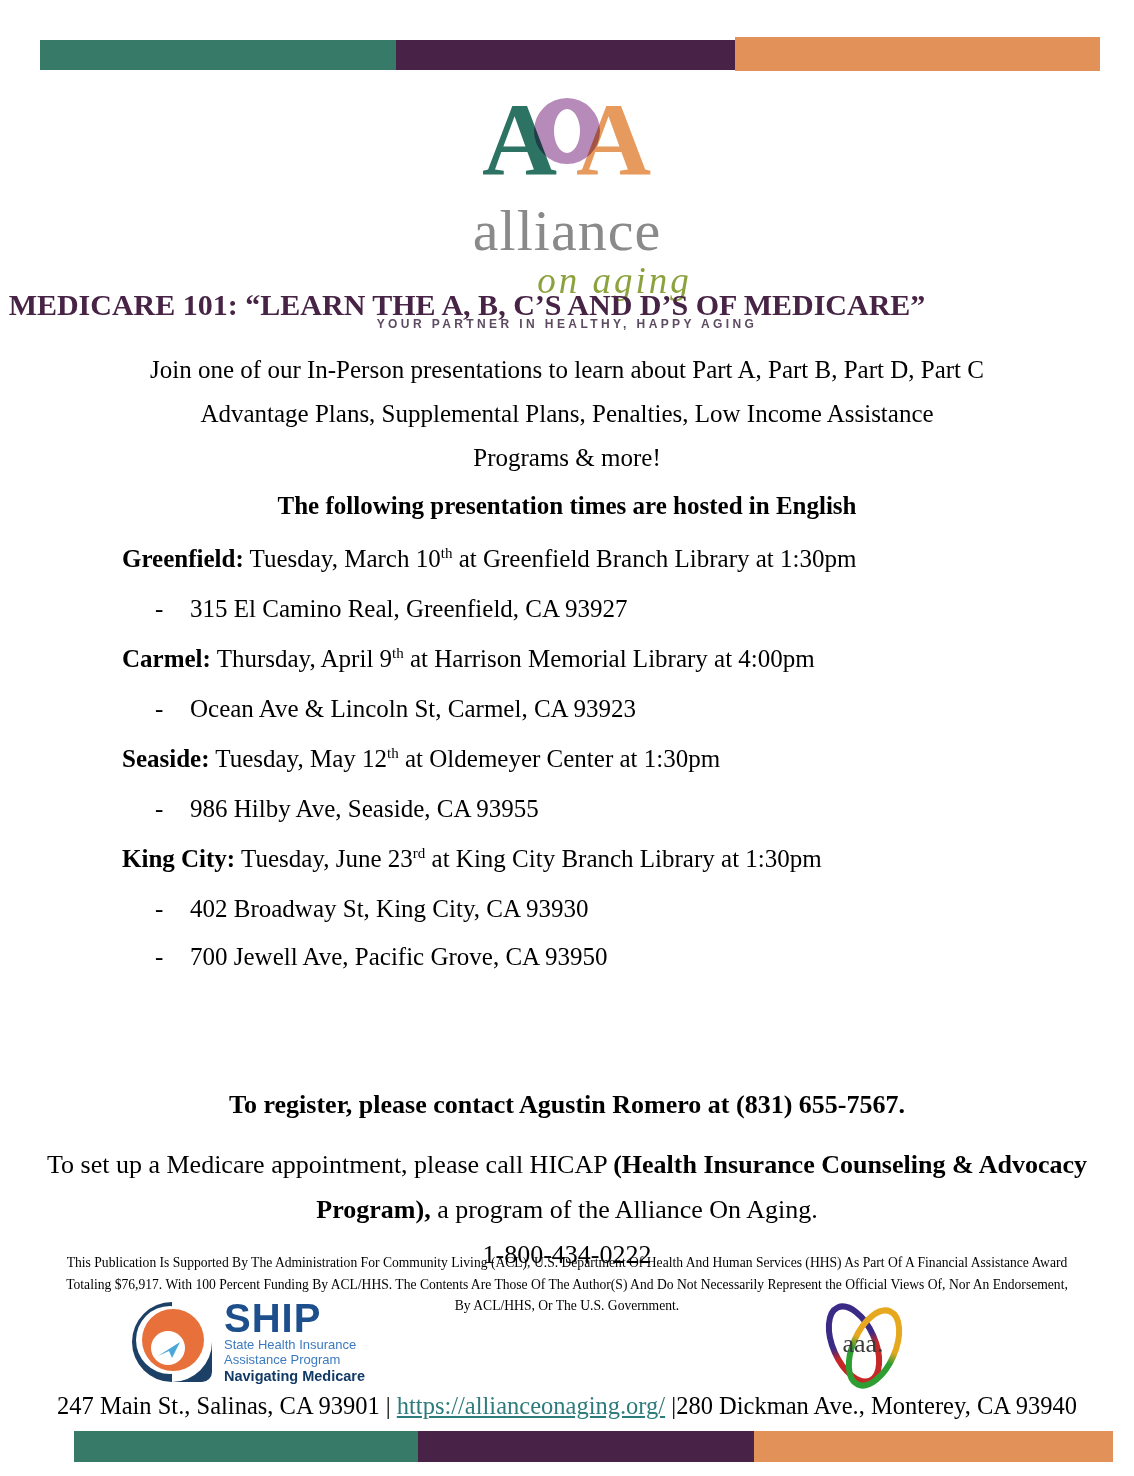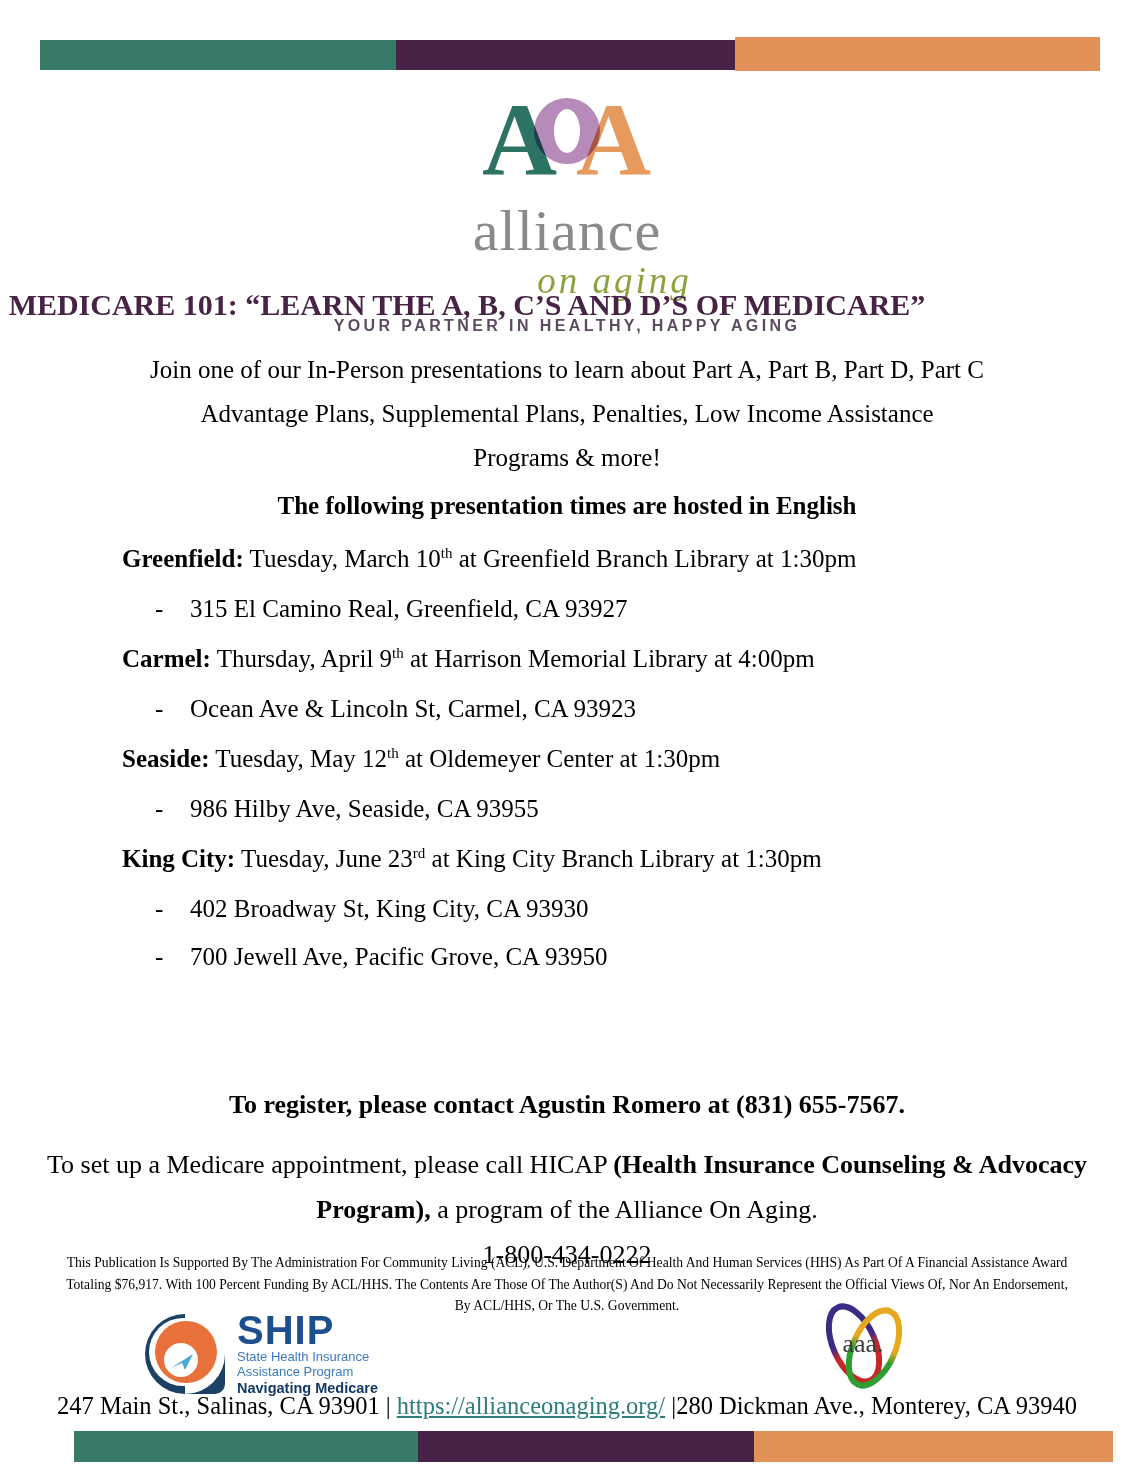--- a/index.html
+++ b/index.html
@@ -43,21 +43,21 @@
   .alliance{
     font-size:58px;line-height:1;color:#8a8a8a;
     letter-spacing:1px;margin-top:-14px;
   }
   .onaging{
     font-style:italic;font-size:37px;line-height:1.05;
     letter-spacing:3px;margin-top:2px;margin-left:95px;
   }
   .tagline{
     font-family:"Liberation Sans", sans-serif;
-    font-size:16px;font-weight:bold;color:#5d4b61;
+    font-size:12px;font-weight:bold;color:#5d4b61;
     letter-spacing:3.4px;margin-top:16px;
   }
 
   .title{
     position:absolute;left:0;top:288px;width:934px;
     text-align:center;font-weight:bold;font-size:30px;
   }
 
   .intro{
     position:absolute;left:0;top:348px;width:1134px;
@@ -86,21 +86,21 @@
   }
   .hicap b{font-weight:bold;}
   .phone{font-weight:normal;}
 
   .fineprint{
     position:absolute;left:61px;top:1252px;width:1012px;
     text-align:center;font-size:13.6px;line-height:21.5px;
   }
 
   
-  .ship{position:absolute;left:141px;top:1298px;display:flex;align-items:center;margin-top:12px;}
+  .ship{position:absolute;left:128px;top:1298px;display:flex;align-items:center;}
   .ship-mark{width:88px;height:88px;}
   .ship-text{margin-left:8px;font-family:"Liberation Sans", sans-serif;text-align:left;}
   .ship-name{font-size:40px;font-weight:bold;color:#1d4f8c;line-height:38px;letter-spacing:1px;}
   .ship-sub{font-size:13px;color:#3c7abf;line-height:15px;}
   .ship-nav{font-size:14.5px;color:#123a66;font-weight:bold;line-height:18px;}
 
   
   .n4a{position:absolute;left:818px;top:1292px;width:90px;height:110px;}
 
   .footer-address{

